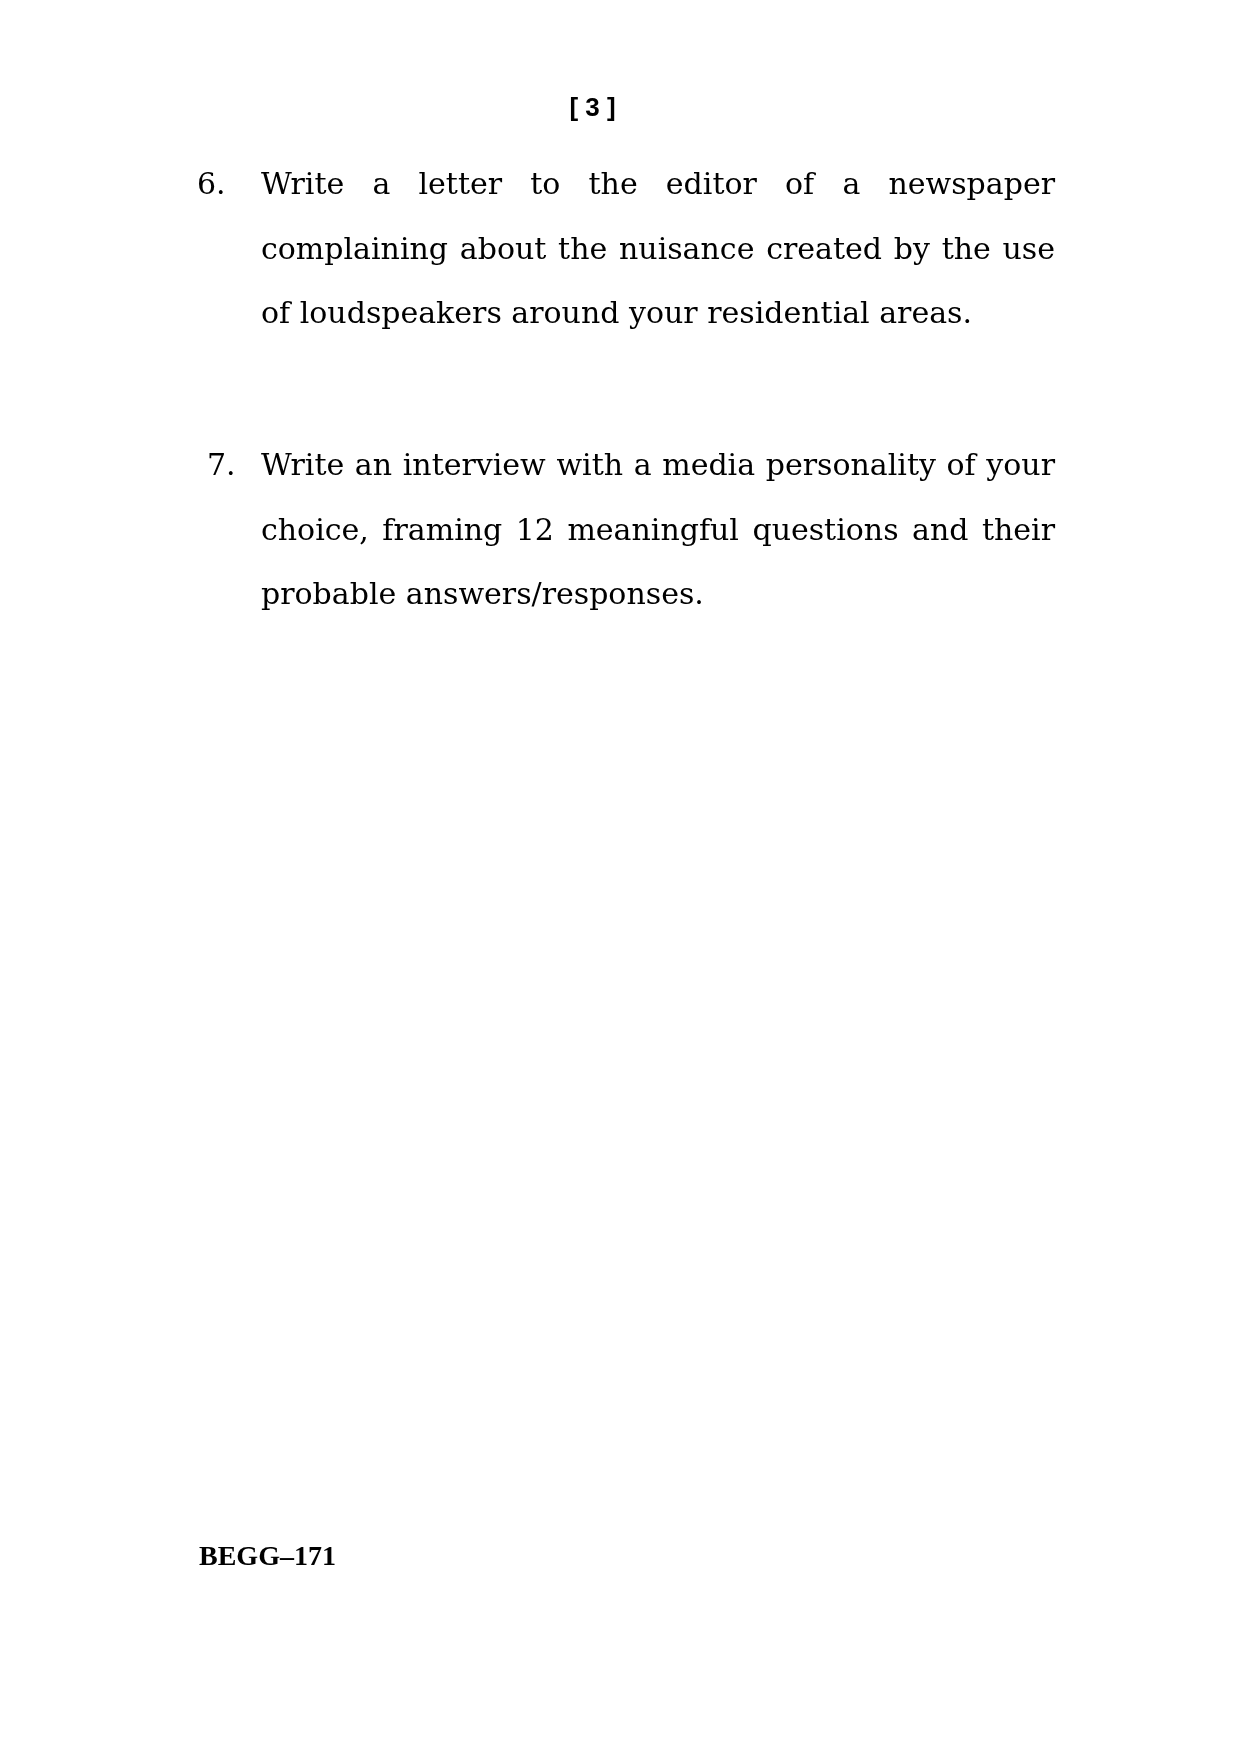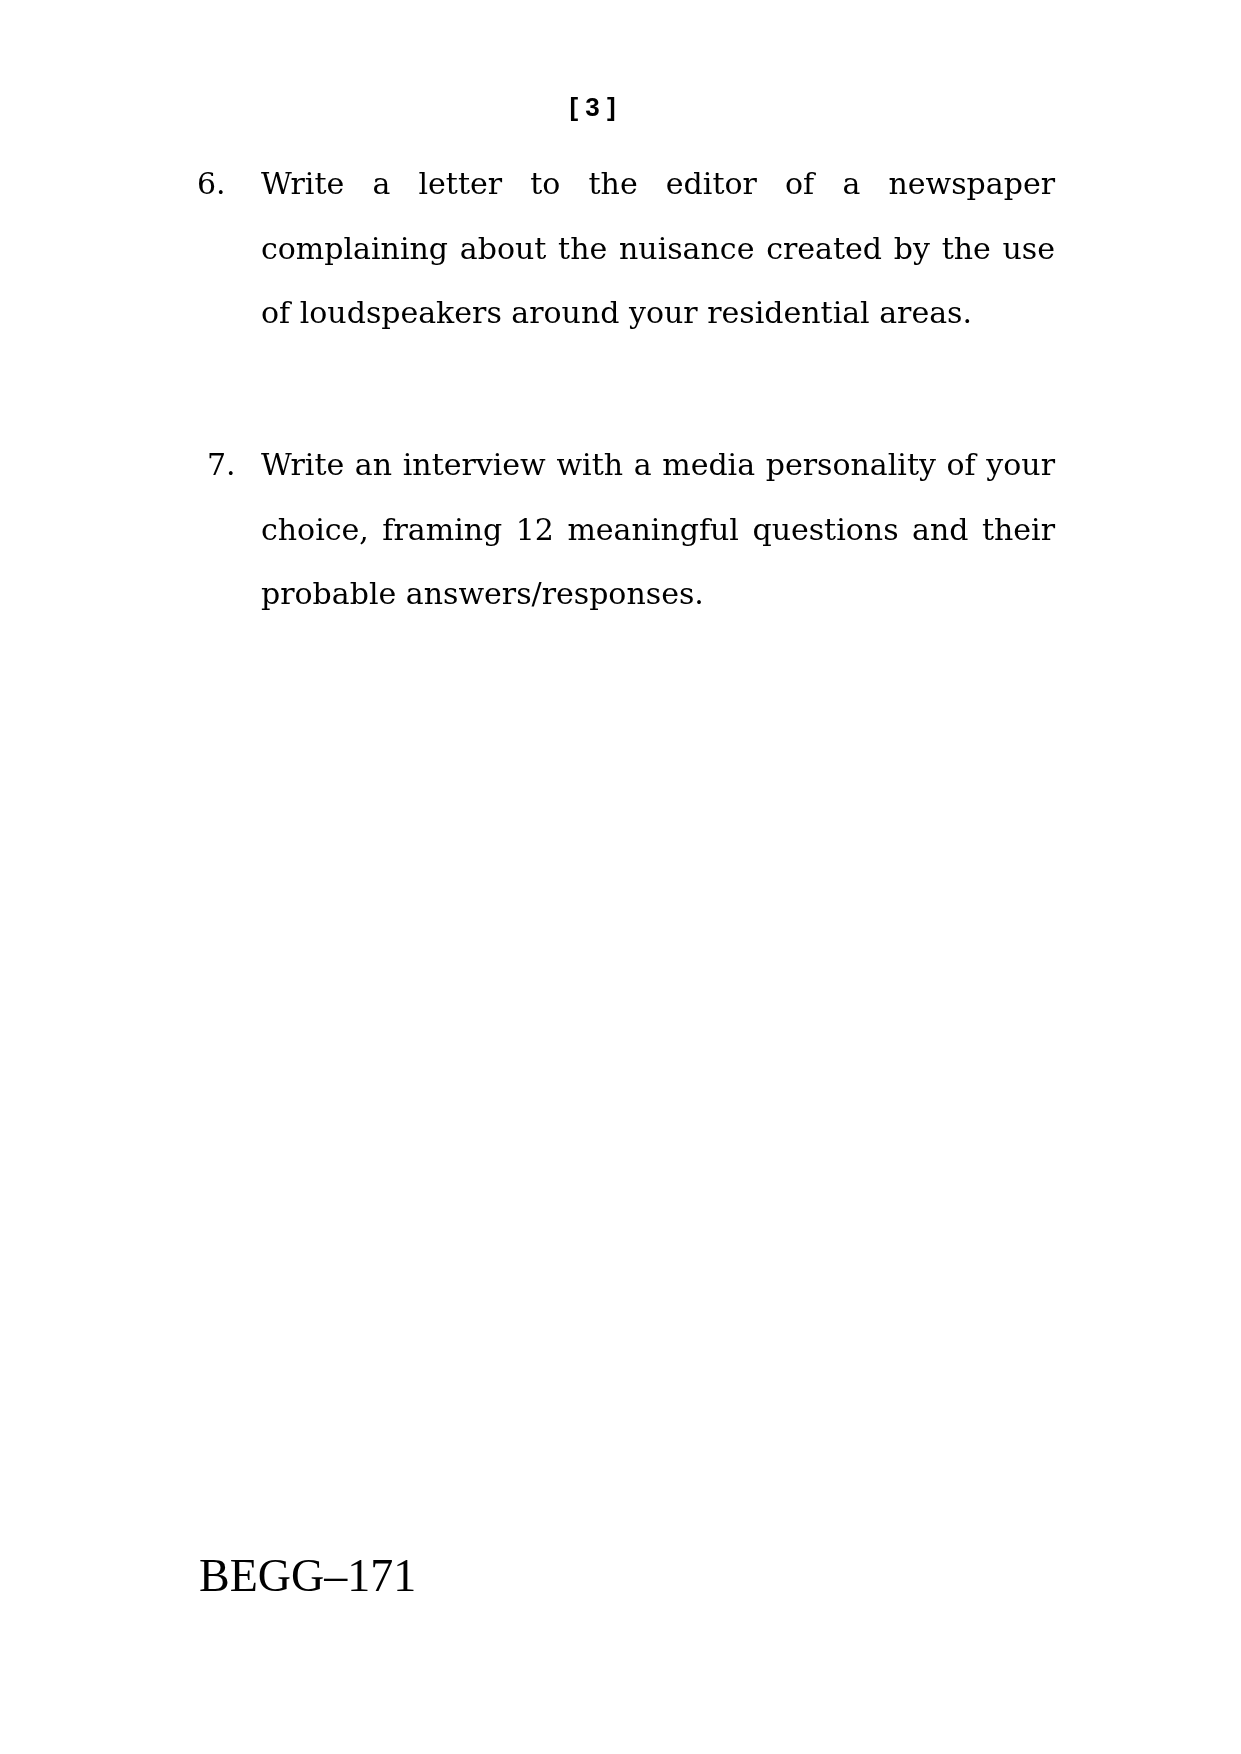--- a/index.html
+++ b/index.html
@@ -7,21 +7,21 @@
   .page-num { position:absolute; top:92px; left:0; width:1185px; text-align:center;
     font-family:"Liberation Sans", "DejaVu Sans", sans-serif; font-weight:bold; font-size:26px; }
   .q { position:absolute; left:197px; width:858px;
     font-family:"DejaVu Serif", "Liberation Serif", serif; font-size:30px; line-height:64.5px; }
   .q .num { position:absolute; left:0; top:0; }
   .q .text { margin-left:64px; text-align:justify; text-align-last:left; }
   #q6 { top:152px; }
   #q7 { top:433px; }
   #q7 .num { left:10px; }
   .footer { position:absolute; left:199px; top:1540px;
-    font-family:"Liberation Serif", "DejaVu Serif", serif; font-weight:normal; font-size:46px;margin-top:9px; }
+    font-family:"Liberation Serif", "DejaVu Serif", serif; font-weight:bold; font-size:28px; }
 </style>
 </head>
 <body>
 
 <div class="page-num">[ 3 ]</div>
 
 <div class="q" id="q6">
   <span class="num">6.</span>
   <div class="text">Write a letter to the editor of a newspaper complaining about the nuisance created by the use of loudspeakers around your residential areas.</div>
 </div>

